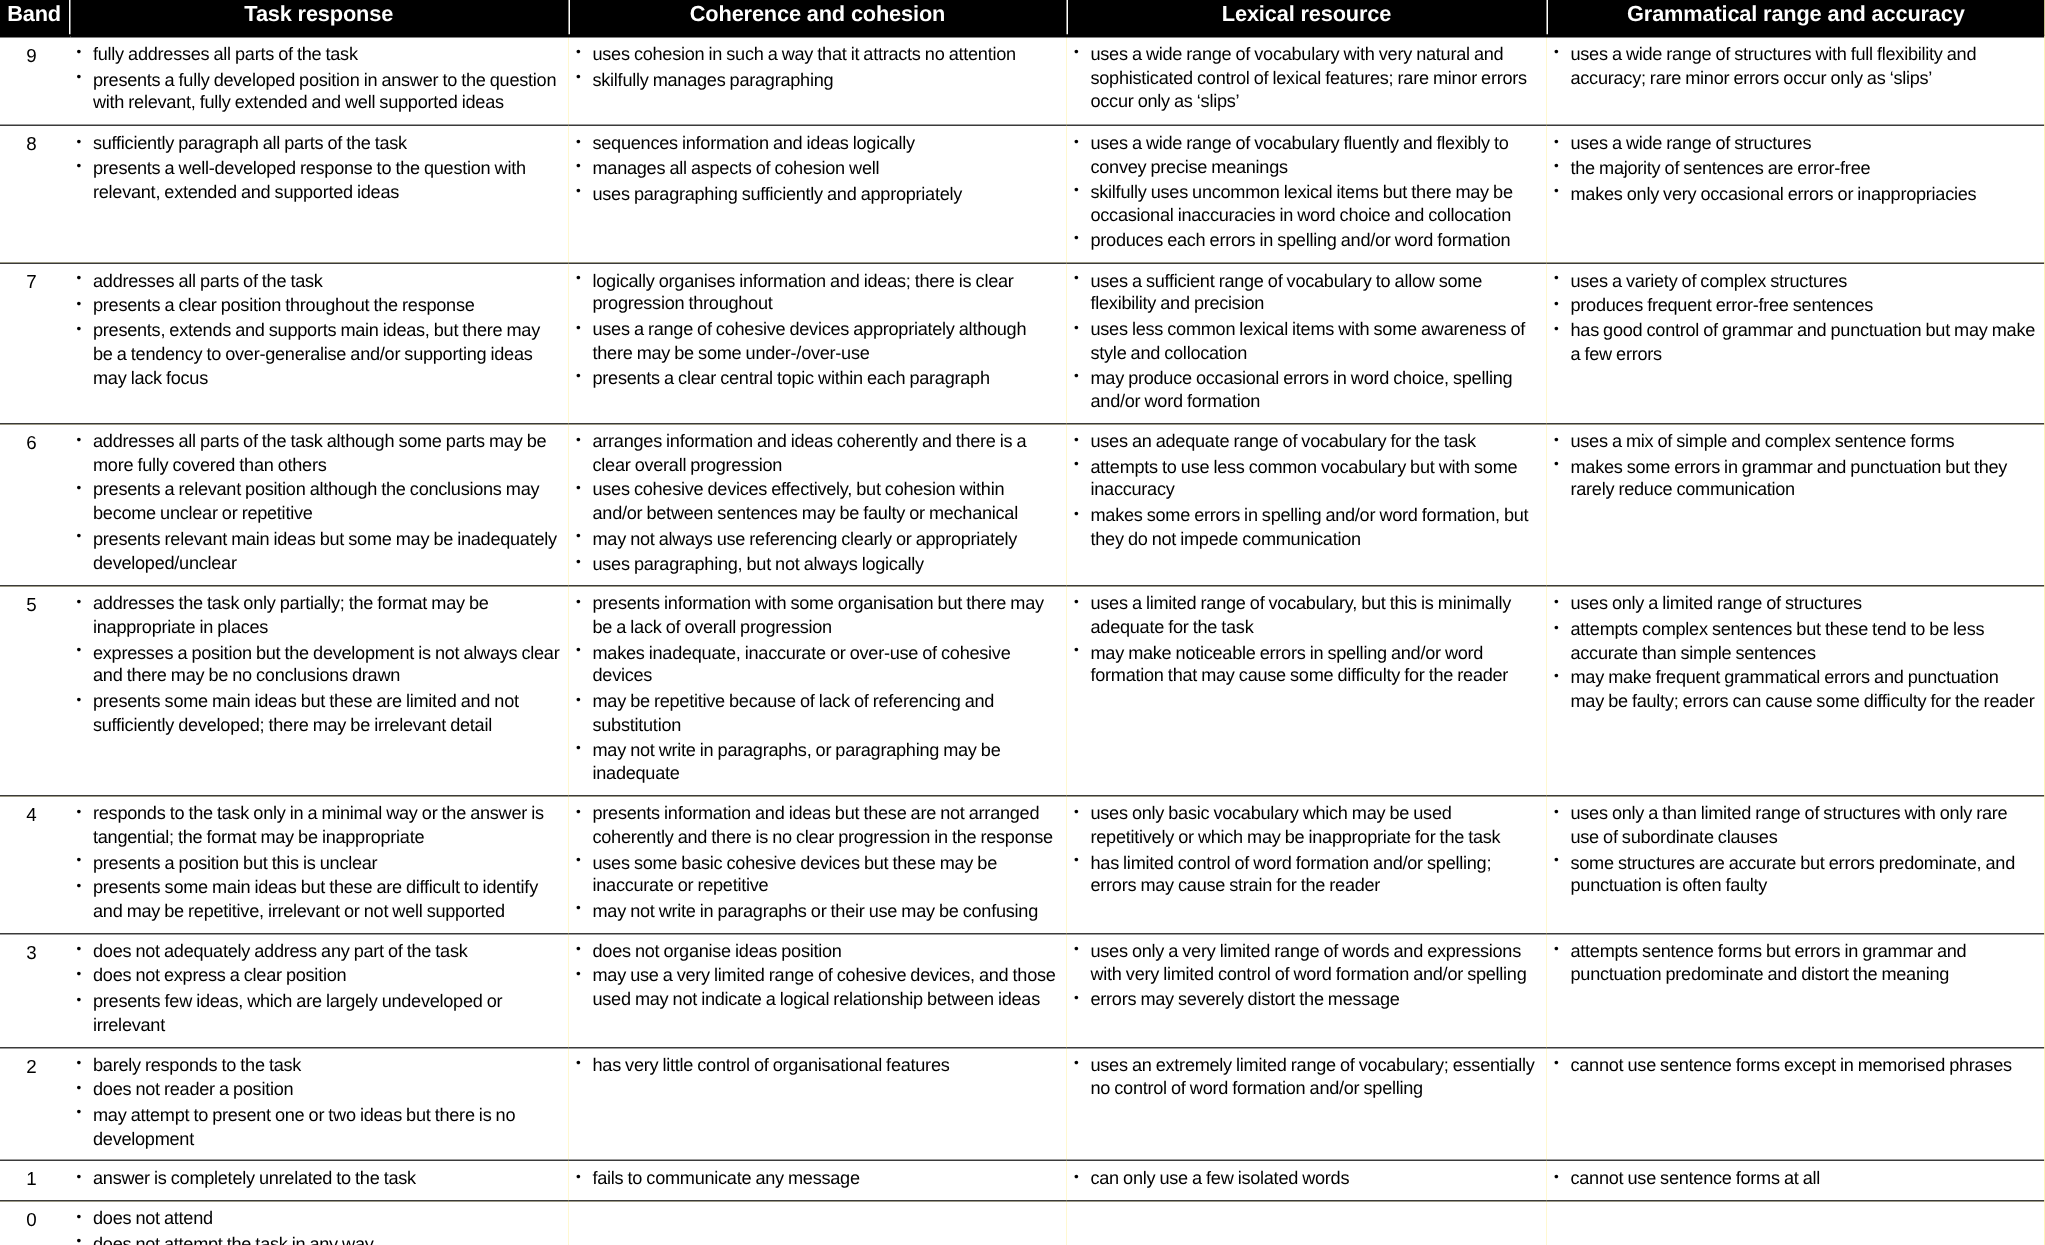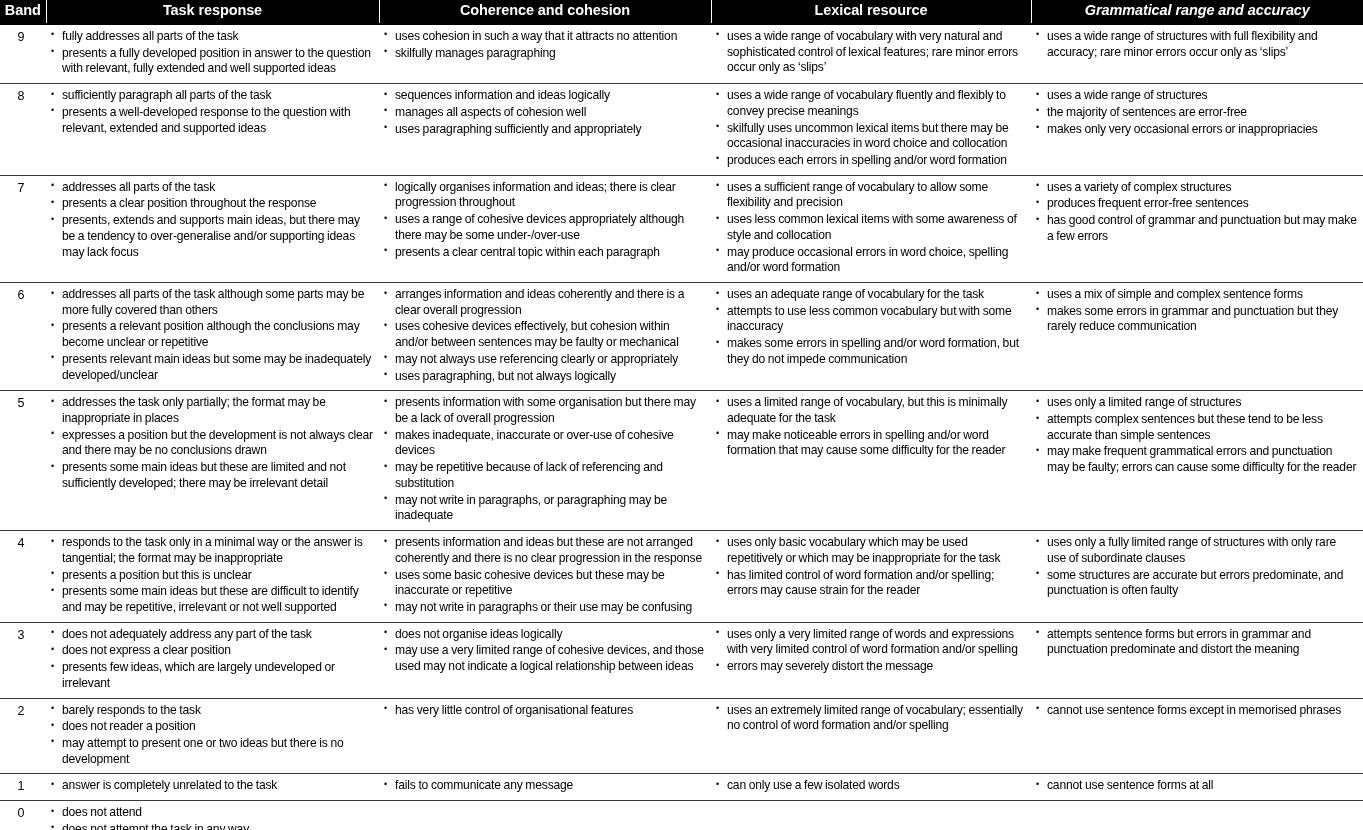--- a/index.html
+++ b/index.html
@@ -36,21 +36,21 @@
     color: #ffffff;
     font-size: 14.5px;
     font-weight: bold;
     text-align: center;
     vertical-align: middle;
     padding: 3px 4px 4px 4px;
     border-right: 1px solid #ffffff;
     letter-spacing: -0.1px;
     line-height: 1.1;
   }
-  thead th.last { border-right: none; font-style: italic; }
+  thead th.last { border-right: none; }
   thead th.band-head {
     text-align: center;
   }
   
   tbody td {
     vertical-align: top;
     border-top: 1px solid #000000;
     border-bottom: 1px solid #000000;
     padding: 0;
     background: #ffffff;
@@ -295,37 +295,37 @@
             </ul>
           </td>
           <td class="crit-cell">
             <ul class="crit">
               <li>uses only basic vocabulary which may be used repetitively or which may be inappropriate for the task</li>
               <li>has limited control of word formation and/or spelling; errors may cause strain for the reader</li>
             </ul>
           </td>
           <td class="crit-cell">
             <ul class="crit">
-              <li>uses only a fully limited range of structures with only rare use of subordinate clauses</li>
+              <li>uses only a than limited range of structures with only rare use of subordinate clauses</li>
               <li>some structures are accurate but errors predominate, and punctuation is often faulty</li>
             </ul>
           </td>
         </tr>
         <tr class="band-row">
           <td class="band-cell">3</td>
           <td class="crit-cell">
             <ul class="crit">
               <li>does not adequately address any part of the task</li>
               <li>does not express a clear position</li>
               <li>presents few ideas, which are largely undeveloped or irrelevant</li>
             </ul>
           </td>
           <td class="crit-cell">
             <ul class="crit">
-              <li>does not organise ideas logically</li>
+              <li>does not organise ideas position</li>
               <li>may use a very limited range of cohesive devices, and those used may not indicate a logical relationship between ideas</li>
             </ul>
           </td>
           <td class="crit-cell">
             <ul class="crit">
               <li>uses only a very limited range of words and expressions with very limited control of word formation and/or spelling</li>
               <li>errors may severely distort the message</li>
             </ul>
           </td>
           <td class="crit-cell">

